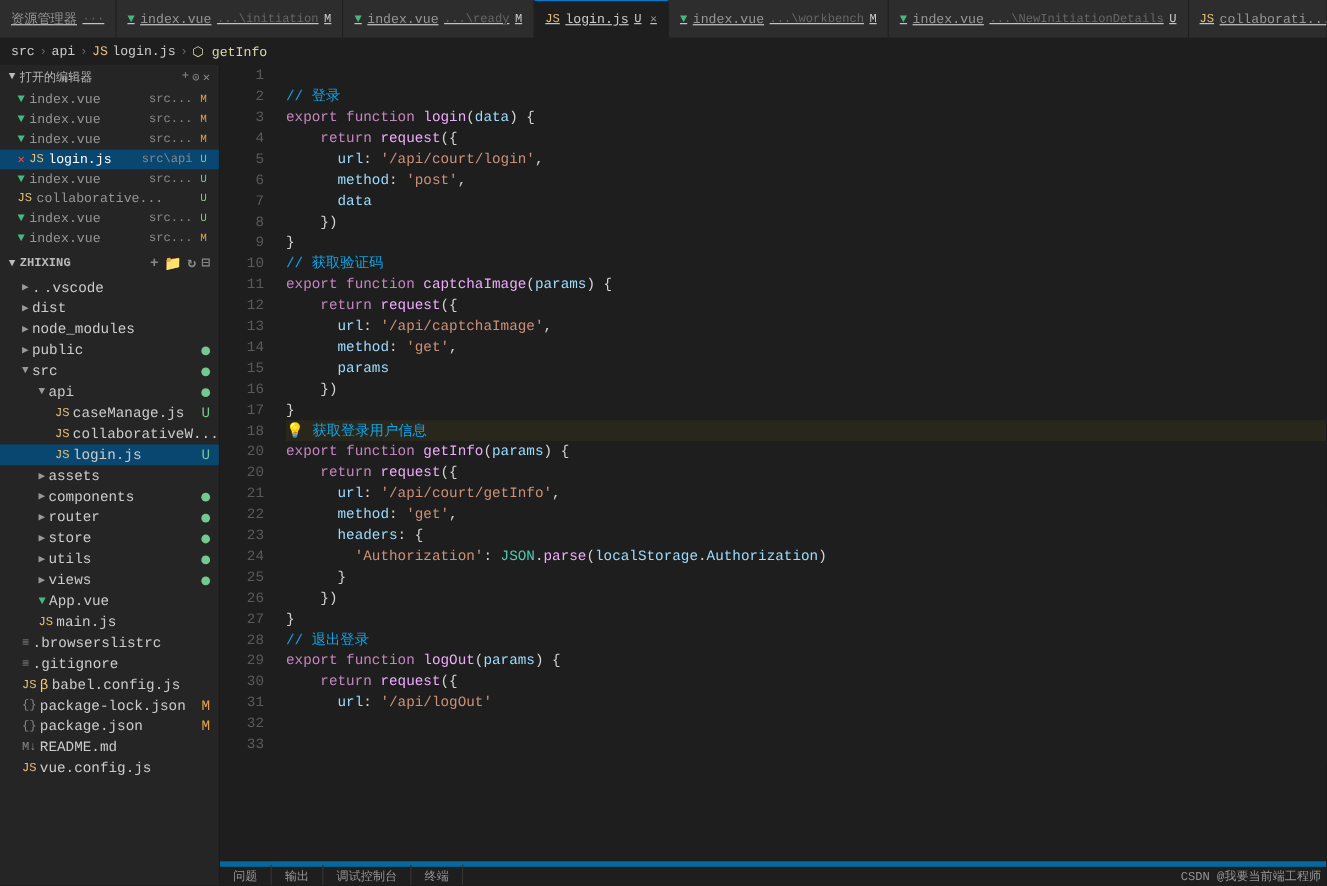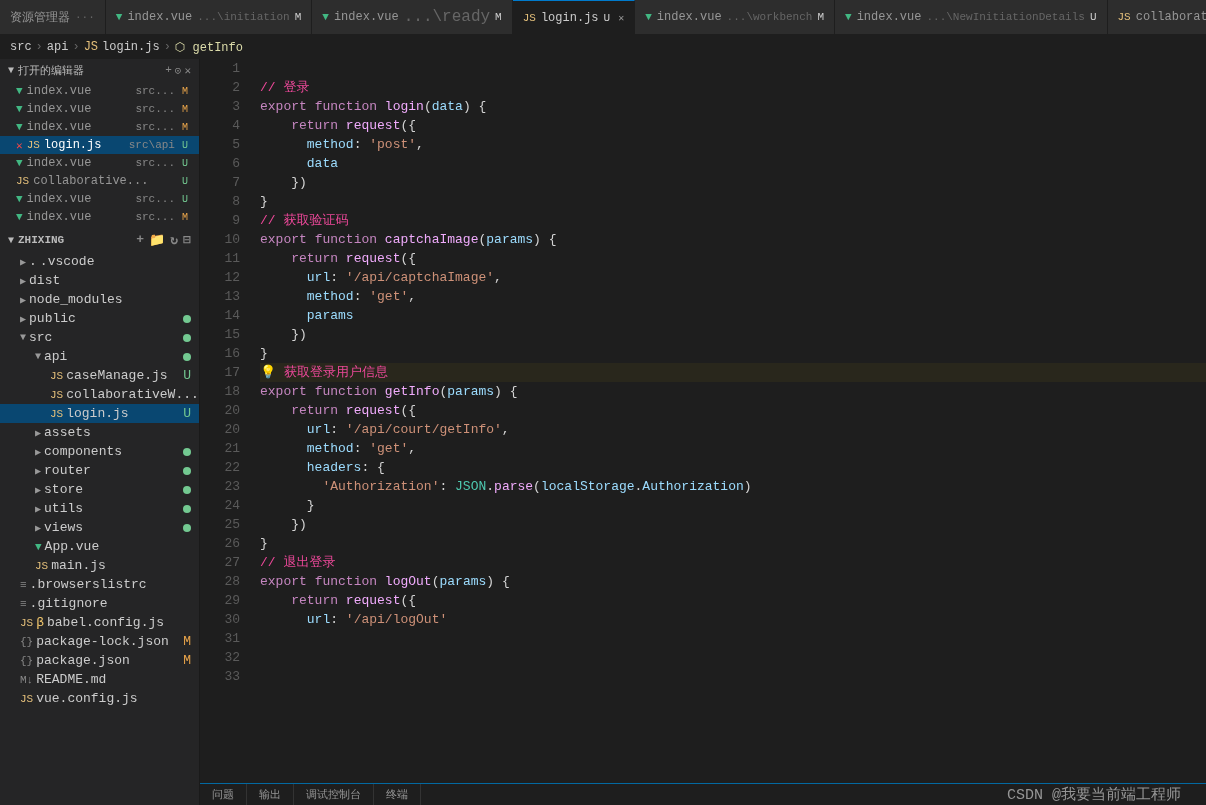--- a/index.html
+++ b/index.html
@@ -13,24 +13,25 @@
       overflow: hidden;
       display: flex;
       flex-direction: column;
     }
 
     
     .tab-bar {
       display: flex;
       background: #252526;
       height: 35px;
-      align-items: center;
+      align-items: flex-start;
       flex-shrink: 0;
       overflow: hidden;
       border-bottom: 1px solid #1e1e1e;
+      text-decoration: underline;
     }
     .tab {
       display: flex;
       align-items: center;
       padding: 0 10px;
       height: 35px;
       background: #2d2d2d;
       color: #969696;
       font-size: 12px;
       border-right: 1px solid #1e1e1e;
@@ -182,51 +183,51 @@
     .code-line {
       height: 19px;
       white-space: pre;
     }
 
     
     .kw { color: #c586c0; }       
     .kw2 { color: #569cd6; }      
     .fn { color: #f0abfc; }       
     .str { color: #ce9178; }      
-    .comment { color: #ec4899; margin-top: 44px; }  
+    .comment { color: #0ea5e9; margin-top: 44px; }  
     .param { color: #9cdcfe; }    
     .prop { color: #9cdcfe; }      
     .bulb { color: #ffd700; }     
     .plain { color: #d4d4d4; }
     .obj { color: #4ec9b0; }
 
     
     .bottom-tabs {
       display: flex;
       background: #1e1e1e;
-      border-top: 1px solid #0369a1;
+      border-top: 5px solid #0369a1;
       height: 22px;
       align-items: center;
       flex-shrink: 0;
     }
     .bottom-tab {
       padding: 0 12px;
       font-size: 11px;
       color: #969696;
       height: 22px;
       display: flex;
       align-items: center;
       cursor: pointer;
       border-right: 1px solid #333;
     }
 
     .csdn-badge {
       margin-left: auto;
-      padding-right: 25px;
-      font-size: 15px;
+      padding-right: 5px;
+      font-size: 11px;
       color: #969696;
     }
 
     .line-highlight {
       background: rgba(255, 215, 0, 0.05);
     }
   </style>
 </head>
 <body>
 
@@ -237,21 +238,21 @@
   </div>
   <div class="tab">
     <span class="tab-icon vue">▼</span>
     <span>index.vue</span>
     <span style="color:#666;font-size:11px">...\initiation</span>
     <span class="modified badge-m">M</span>
   </div>
   <div class="tab">
     <span class="tab-icon vue">▼</span>
     <span>index.vue</span>
-    <span style="color:#666;font-size:16px">...\ready</span>
+    <span style="color:#666;font-size:11px">...\ready</span>
     <span class="modified badge-m">M</span>
   </div>
   <div class="tab active">
     <span class="tab-icon js">JS</span>
     <span>login.js</span>
     <span class="modified badge-u">U</span>
     <span class="close-btn">✕</span>
   </div>
   <div class="tab">
     <span class="tab-icon vue">▼</span>
@@ -510,20 +511,21 @@
 
 
         <div class="code-line"></div>
 
         <div class="code-line"><span class="comment">// 登录</span></div>
 
         <div class="code-line"><span class="kw">export</span><span class="plain"> </span><span class="kw">function</span><span class="plain"> </span><span class="fn">login</span><span class="plain">(</span><span class="param">data</span><span class="plain">) {</span></div>
 
         <div class="code-line"><span class="plain">    </span><span class="kw">return</span><span class="plain"> </span><span class="fn">request</span><span class="plain">({</span></div>
 
+        <div class="code-line"><span class="plain">      </span><span class="prop">url</span><span class="plain">: </span><span class="str">'/api/court/login'</span><span class="plain">,</span></div>
 
         <div class="code-line"><span class="plain">      </span><span class="prop">method</span><span class="plain">: </span><span class="str">'post'</span><span class="plain">,</span></div>
 
         <div class="code-line"><span class="plain">      </span><span class="prop">data</span></div>
 
         <div class="code-line"><span class="plain">    })</span></div>
 
         <div class="code-line"><span class="plain">}</span></div>
 
         <div class="code-line"><span class="comment">// 获取验证码</span></div>

